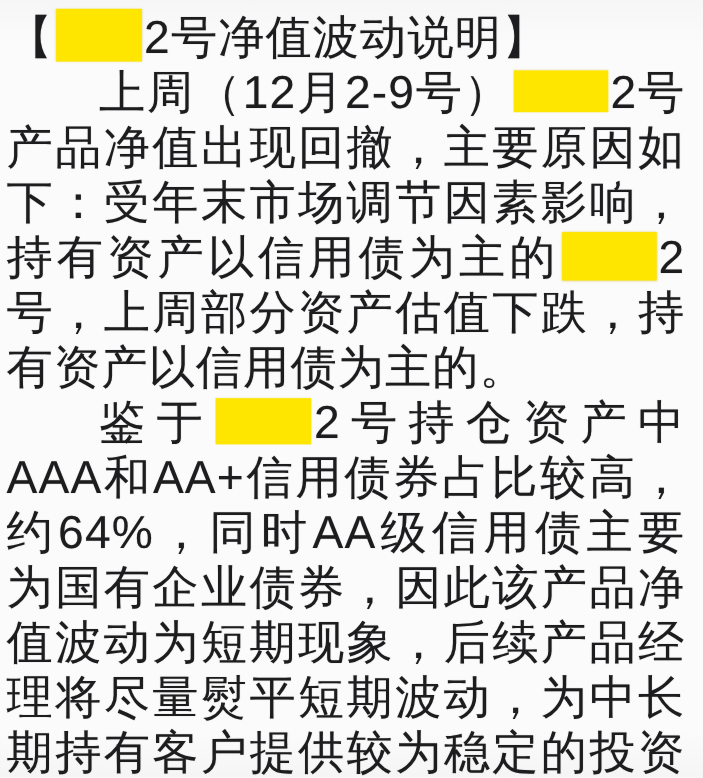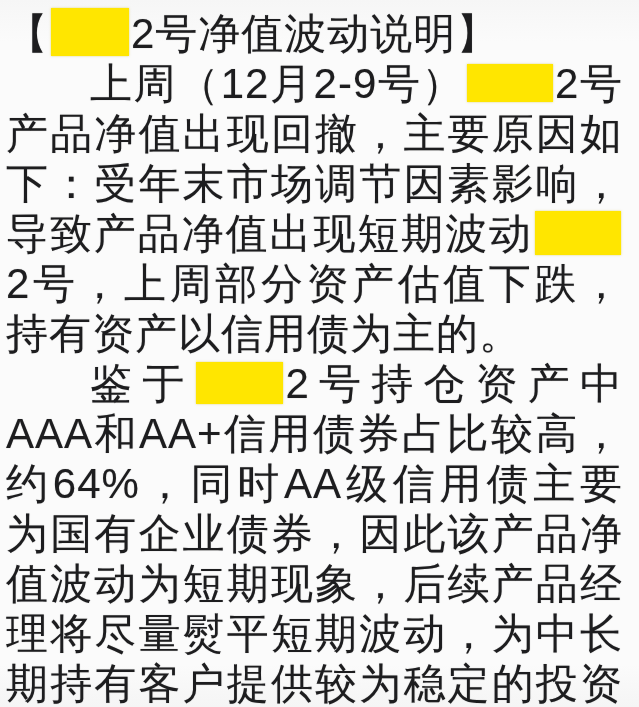--- a/index.html
+++ b/index.html
@@ -48,17 +48,17 @@
   .redact-3     { width: 86px; height: 44px; vertical-align: -7px; margin: 0 2px; }
   .redact-4     { width: 87px; height: 42px; vertical-align: -6px; margin: 0 2px; }
 </style>
 </head>
 <body>
 
 <div class="page">
 
   <h1 class="title-line" style="font-size:42px;font-weight:normal;"><span>【</span><span class="redact redact-title"></span><span>2号净值波动说明】</span></h1>
 
-  <p class="para"><span>上周（12月2-9号）</span><span class="redact redact-2"></span><span>2号产品净值出现回撤，主要原因如下：受年末市场调节因素影响，导致产品净值出现短期波动</span><span class="redact redact-3"></span><span>2号，上周部分资产估值下跌，持有资产以信用债为主的。</span></p>
+  <p class="para"><span>上周（12月2-9号）</span><span class="redact redact-2"></span><span>2号产品净值出现回撤，主要原因如下：受年末市场调节因素影响，持有资产以信用债为主的</span><span class="redact redact-3"></span><span>2号，上周部分资产估值下跌，持有资产以信用债为主的。</span></p>
 
   <p class="para"><span>鉴于</span><span class="redact redact-4"></span><span>2号持仓资产中AAA和AA+信用债券占比较高，约64%，同时AA级信用债主要为国有企业债券，因此该产品净值波动为短期现象，后续产品经理将尽量熨平短期波动，为中长期持有客户提供较为稳定的投资回报。</span></p>
 
 </div>
 
 </body></html>

